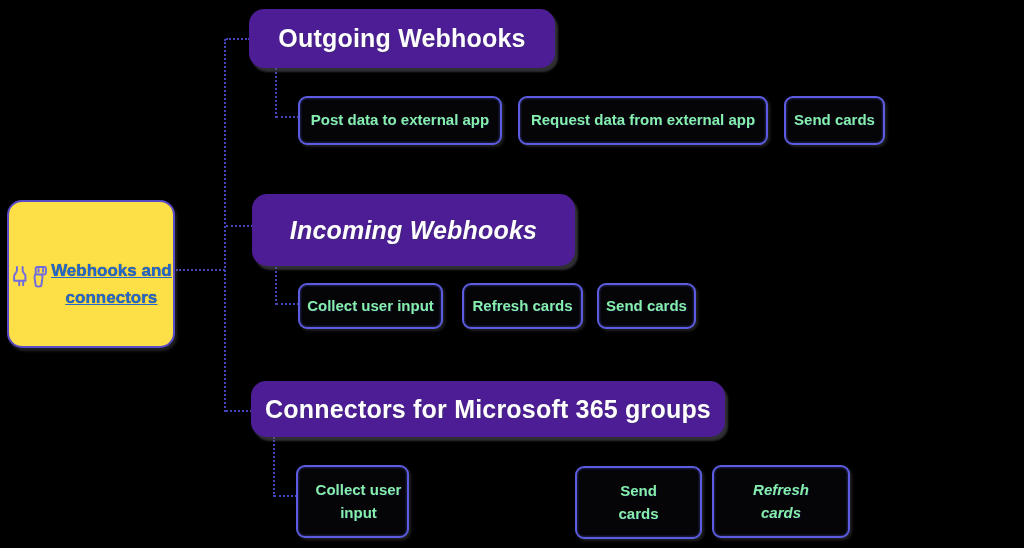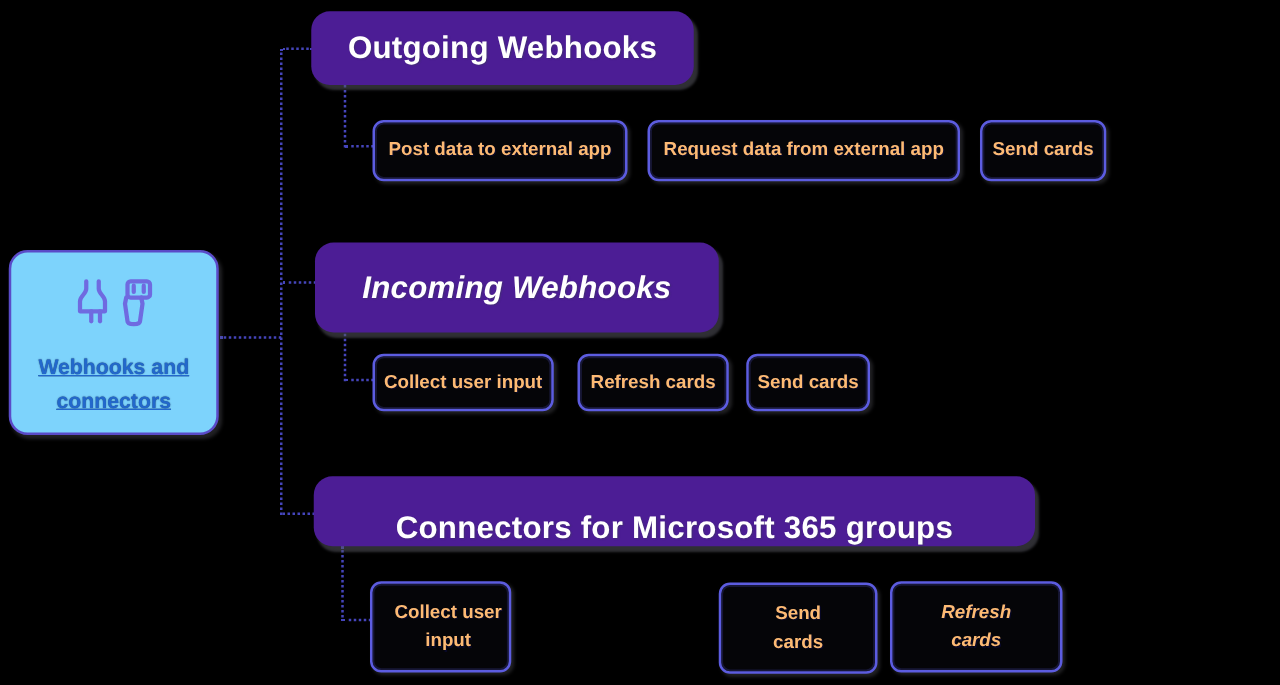--- a/index.html
+++ b/index.html
@@ -3,47 +3,47 @@
 <meta charset="utf-8">
 <style>
   html,body{margin:0;padding:0;background:#000;}
   #stage{
     position:relative;width:1024px;height:548px;background:#000;overflow:hidden;
     font-family:"Liberation Sans","DejaVu Sans",sans-serif;
   }
   
   .root-node{
     position:absolute;left:7px;top:200px;width:168px;height:148px;
-    background:#7dd3fc;border:2.5px solid #5a4bc8;border-radius:15px;
+    background:#fde047;border:2.5px solid #5a4bc8;border-radius:15px;
     box-shadow:2px 3px 3px rgba(110,110,120,.30);
-    display:flex;flex-direction:column;align-items:center;justify-content:flex-start;
+    display:flex;flex-direction:row;align-items:center;justify-content:flex-start;
     box-sizing:border-box;padding-top:20px;
   }
   .root-icon{width:72px;height:48px;margin-bottom:10px;}
   .root-label{
     color:#2268cc;font-weight:bold;font-size:17px;line-height:1.6;
     text-decoration:underline;text-align:center;cursor:pointer;
     text-shadow:0 0 1px rgba(0,20,60,.8);
   }
   
   .header{
     position:absolute;background:#4c1d95;border-radius:15px;
     display:flex;align-items:center;justify-content:center;
     color:#fff;font-weight:bold;font-size:25px;letter-spacing:.2px;
     box-shadow:3px 4px 2px rgba(85,85,95,.55);
     text-shadow:1px 1px 1px rgba(60,60,90,.45);
   }
   #header-0{left:249px;top:9px;width:306px;height:59px;}
   #header-1{left:252px;top:194px;width:323px;height:72px;font-style:italic;}
-  #header-2{left:251px;top:381px;width:577px;height:56px;align-items:flex-end;}
+  #header-2{left:251px;top:381px;width:474px;height:56px;}
   
   .node{
     position:absolute;background:#050508;border:2px solid #5c5ce0;border-radius:9px;
     display:flex;align-items:center;justify-content:center;box-sizing:border-box;
-    color:#fdba74;font-weight:bold;font-size:15px;text-align:center;
+    color:#86efac;font-weight:bold;font-size:15px;text-align:center;
     box-shadow:2px 2px 3px rgba(110,110,120,.30), inset 0 0 0 1.5px rgba(25,25,60,.9);
     text-shadow:1px 1px 0 rgba(8,8,40,.95);
     white-space:pre-line;line-height:1.5;
   }
   
   #n-0-0{left:298px;top:96px;width:204px;height:49px;}
   #n-0-1{left:518px;top:96px;width:250px;height:49px;}
   #n-0-2{left:784px;top:96px;width:101px;height:49px;}
   
   #n-1-0{left:298px;top:283px;width:145px;height:46px;}

